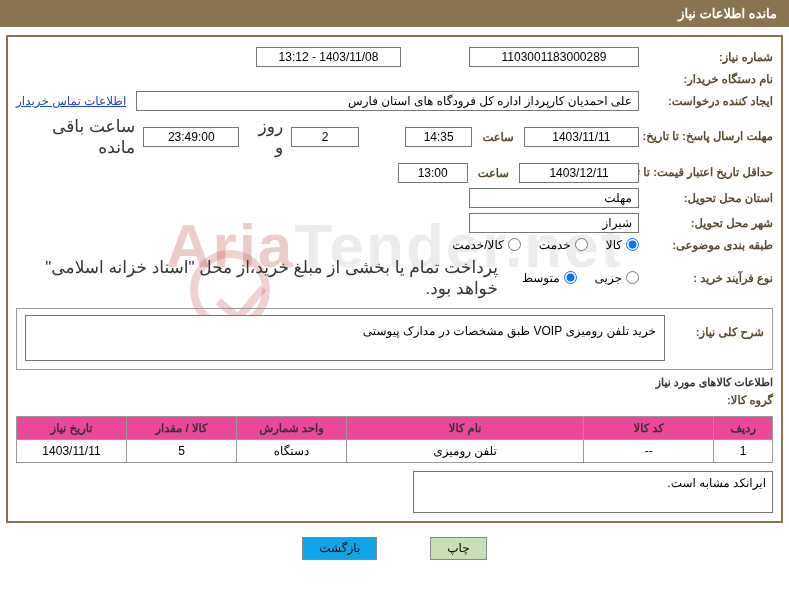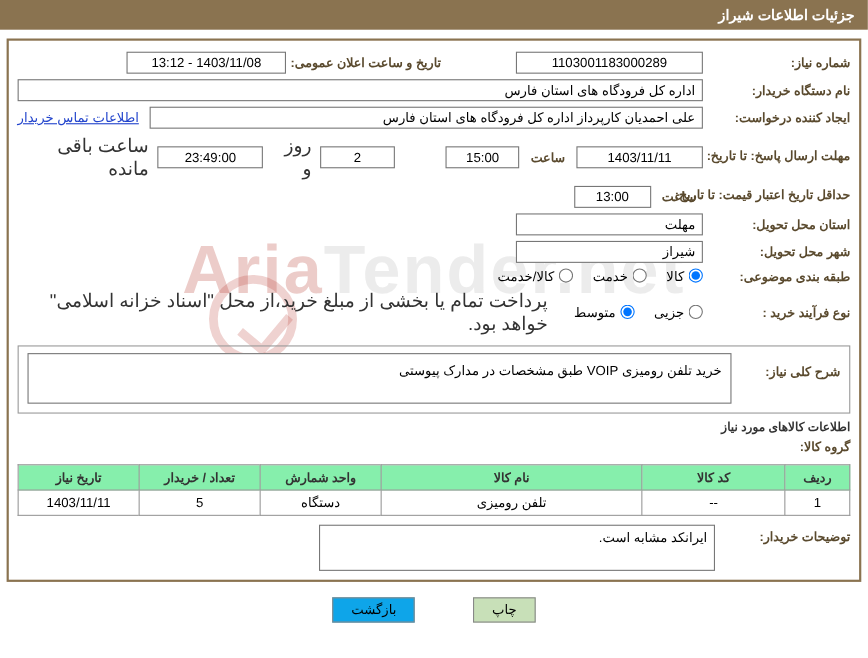--- a/index.html
+++ b/index.html
@@ -17,79 +17,78 @@
 .lbl-col { width: 130px; flex-shrink: 0; text-align: right; }
 .val-box { border: 1px solid #777; padding: 2px 6px; background: #fff; font-size: 12px; text-align: right; min-height: 18px; display: inline-flex; align-items: center; }
 .link-blue { color: #2244cc; text-decoration: underline; cursor: pointer; font-size: 12px; }
 .radio-group { display: flex; gap: 18px; align-items: center; }
 .radio-item { display: flex; align-items: flex-start; gap: 4px; }
 .radio-item input { margin: 0; }
 .note-text { font-size: 17px; color: #333; }
 .big-desc { border: 1px solid #777; padding: 8px 8px 22px 8px; background: #fff; font-size: 12px; text-align: right; }
 .section-title { font-weight: bold; color: #333; font-size: 11px; text-align: right; }
 table.data-tbl { width: 100%; border-collapse: collapse; }
-table.data-tbl th { background: #86efac; border: 1px solid #999; padding: 4px 16px; font-size: 11.5px; color: #333; font-weight: bold; text-align: center; }
+table.data-tbl th { background: #ec4899; border: 1px solid #999; padding: 4px 16px; font-size: 11.5px; color: #333; font-weight: bold; text-align: center; }
 table.data-tbl td { border: 1px solid #999; padding: 4px 6px; font-size: 12px; text-align: center; background: #fff; }
 .buyer-note-row { display: flex; align-items: flex-start; gap: 8px; }
 .buyer-note-box { border: 1px solid #777; background: #fff; padding: 4px 6px; width: 360px; height: 42px; font-size: 12px; text-align: right; }
 .footer-btns { display: flex; justify-content: center; gap: 12px; padding: 8px 0 0 0; }
 .btn { border: 1px solid #888; padding: 3px 16px; font-family: Tahoma; font-size: 12px; cursor: pointer; }
 .btn-print { background: #c8e0b8; margin-left: 41px; }
 .btn-back { background: #0ea5e9; }
 .gap-row { height: 4px; }
 </style>
 </head>
 <body>
 
 <div class="wrapper">
 
   <div class="watermark">
     <span class="red-part">Aria</span><span>Tender</span><span>.net</span>
   </div>
   <div class="watermark-circle"></div>
 
   <div class="header-bar">
-    <span>جزئیات اطلاعات شیراز</span>
+    <span>مانده اطلاعات نیاز</span>
   </div>
 
   <div class="outer-frame">
 
     <div class="row">
       <span class="lbl lbl-col">شماره نیاز:</span>
       <span class="val-box" style="width:170px;text-align:center;justify-content:center">1103001183000289</span>
       <span style="flex:0 0 60px"></span>
-      <span class="lbl">تاریخ و ساعت اعلان عمومی:</span>
       <span class="val-box" style="width:145px;text-align:center;justify-content:center">1403/11/08 - 13:12</span>
     </div>
 
     <div class="row">
       <span class="lbl lbl-col">نام دستگاه خریدار:</span>
-      <span class="val-box" style="flex:1">اداره کل فرودگاه های استان فارس</span>
     </div>
 
     <div class="row">
       <span class="lbl lbl-col">ایجاد کننده درخواست:</span>
       <span class="val-box" style="flex:1">علی  احمدیان کارپرداز اداره کل فرودگاه های استان فارس</span>
       <span class="link-blue" style="margin-right:6px">اطلاعات تماس خریدار</span>
     </div>
 
     <div class="row">
       <span class="lbl lbl-col" style="line-height:1.2">مهلت ارسال پاسخ: تا تاریخ:</span>
       <span class="val-box" style="width:120px;justify-content:center">1403/11/11</span>
       <span class="lbl" style="margin:0 6px">ساعت</span>
-      <span class="val-box" style="width:70px;justify-content:center">15:00</span>
+      <span class="val-box" style="width:70px;justify-content:center">14:35</span>
       <span style="width:40px"></span>
       <span class="val-box" style="width:70px;justify-content:center">2</span>
       <span class="note-text" style="margin:0 4px">روز و</span>
       <span class="val-box" style="width:100px;justify-content:center">23:49:00</span>
       <span class="note-text" style="margin-right:4px">ساعت باقی مانده</span>
     </div>
 
     <div class="row">
       <span class="lbl lbl-col" style="line-height:1.2">حداقل تاریخ اعتبار قیمت: تا تاریخ:</span>
+      <span class="val-box" style="width:120px;justify-content:center">1403/12/11</span>
       <span class="lbl" style="margin:0 6px">ساعت</span>
       <span class="val-box" style="width:70px;justify-content:center">13:00</span>
     </div>
 
     <div class="row">
       <span class="lbl lbl-col">استان محل تحویل:</span>
       <span class="val-box" style="width:170px">مهلت</span>
     </div>
 
     <div class="row">
@@ -149,40 +148,39 @@
 
     <div style="height:4px"></div>
 
     <table class="data-tbl">
       <thead>
         <tr>
           <th style="width:45px">ردیف</th>
           <th style="width:130px">کد کالا</th>
           <th>نام کالا</th>
           <th style="width:110px">واحد شمارش</th>
-          <th style="width:110px">تعداد / خریدار</th>
+          <th style="width:110px">کالا / مقدار</th>
           <th style="width:110px">تاریخ نیاز</th>
         </tr>
       </thead>
       <tbody>
         <tr>
           <td>1</td>
           <td>--</td>
           <td>تلفن رومیزی</td>
           <td>دستگاه</td>
           <td>5</td>
           <td>1403/11/11</td>
         </tr>
       </tbody>
     </table>
 
     <div style="height:8px"></div>
 
     <div class="buyer-note-row">
-      <span class="lbl" style="width:115px;padding-top:4px">توضیحات خریدار:</span>
       <div class="buyer-note-box">ایرانکد مشابه است.</div>
     </div>
 
   </div>
 
   <div class="footer-btns">
     <button class="btn btn-print">چاپ</button>
     <button class="btn btn-back">بازگشت</button>
   </div>
 

